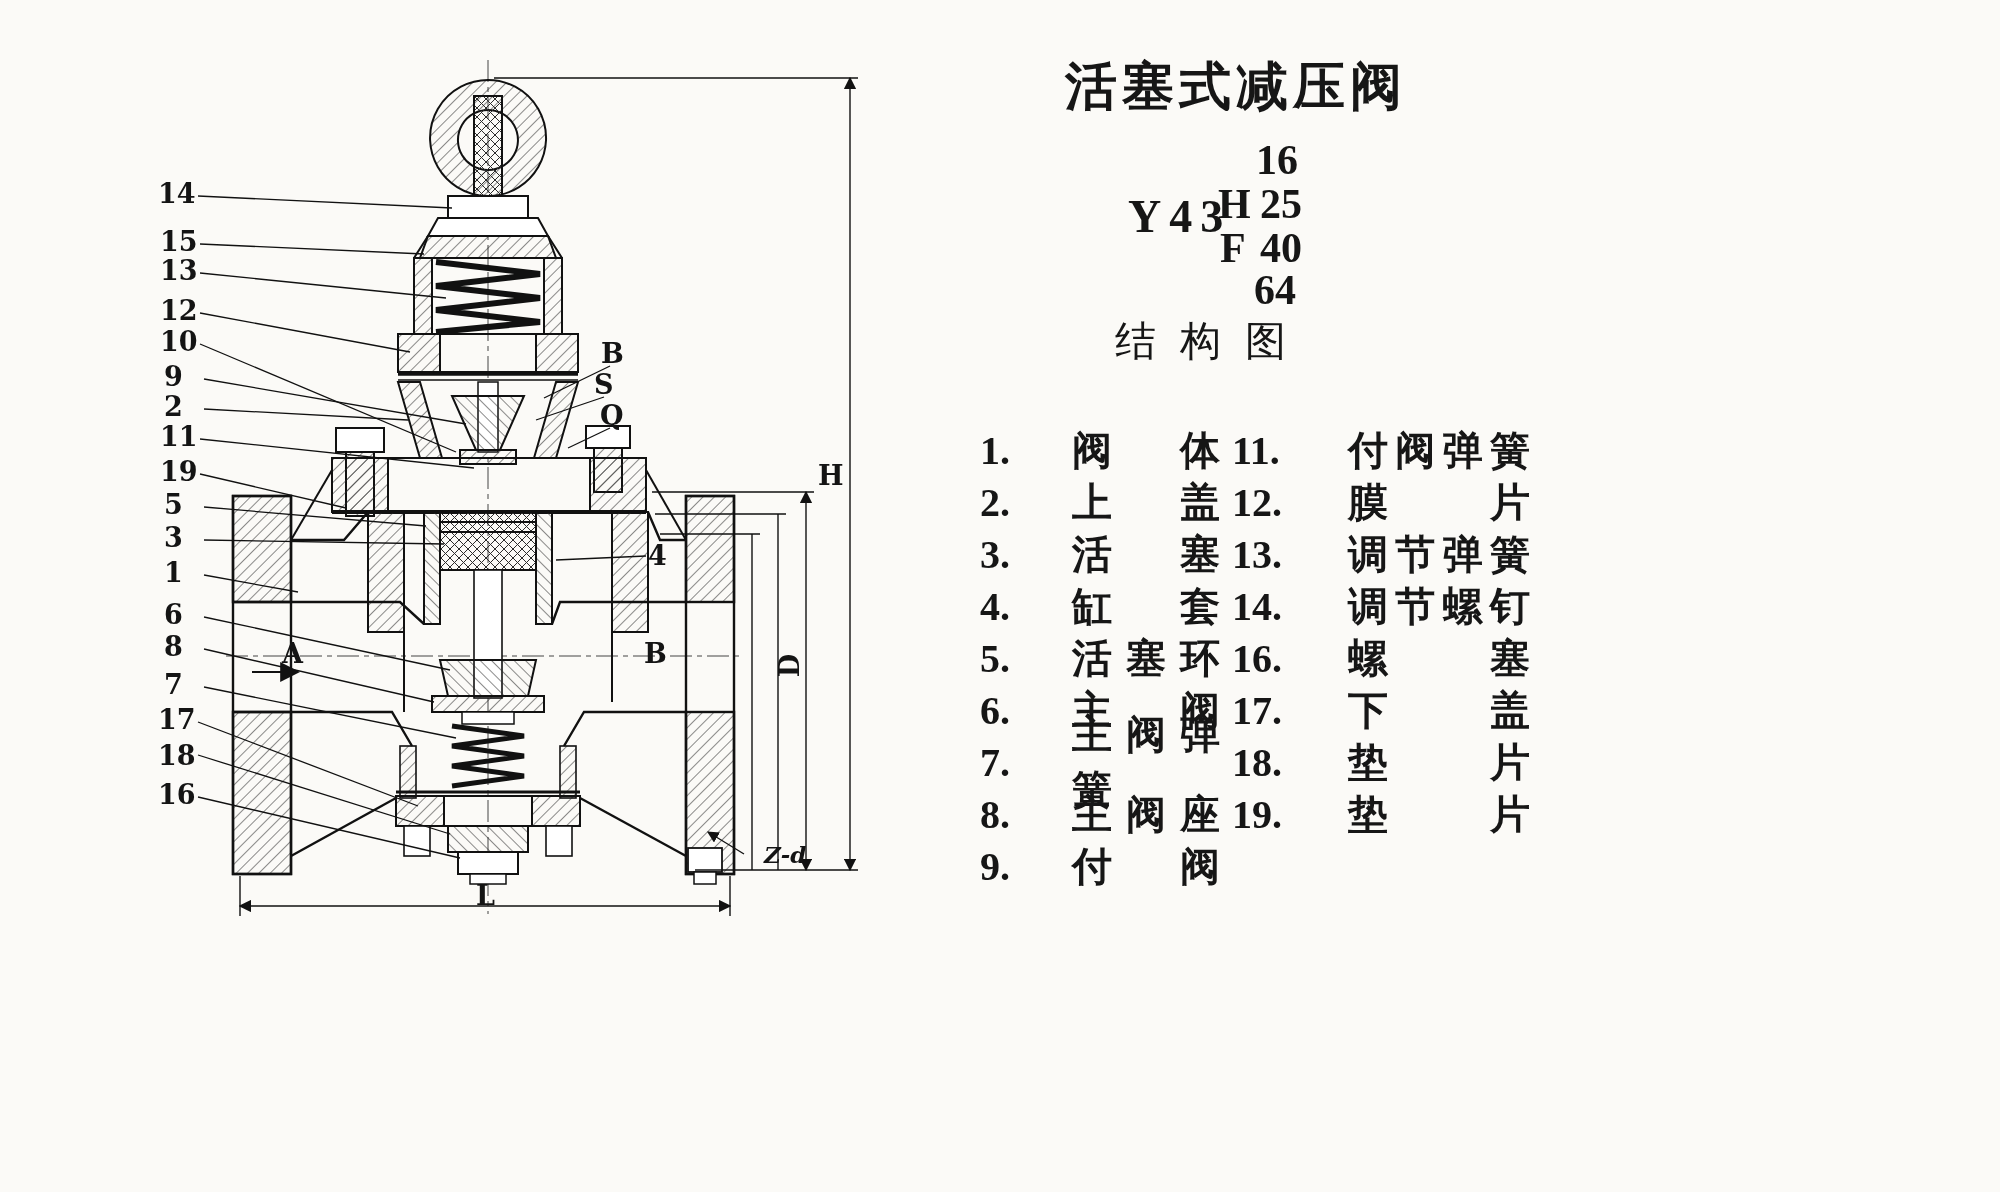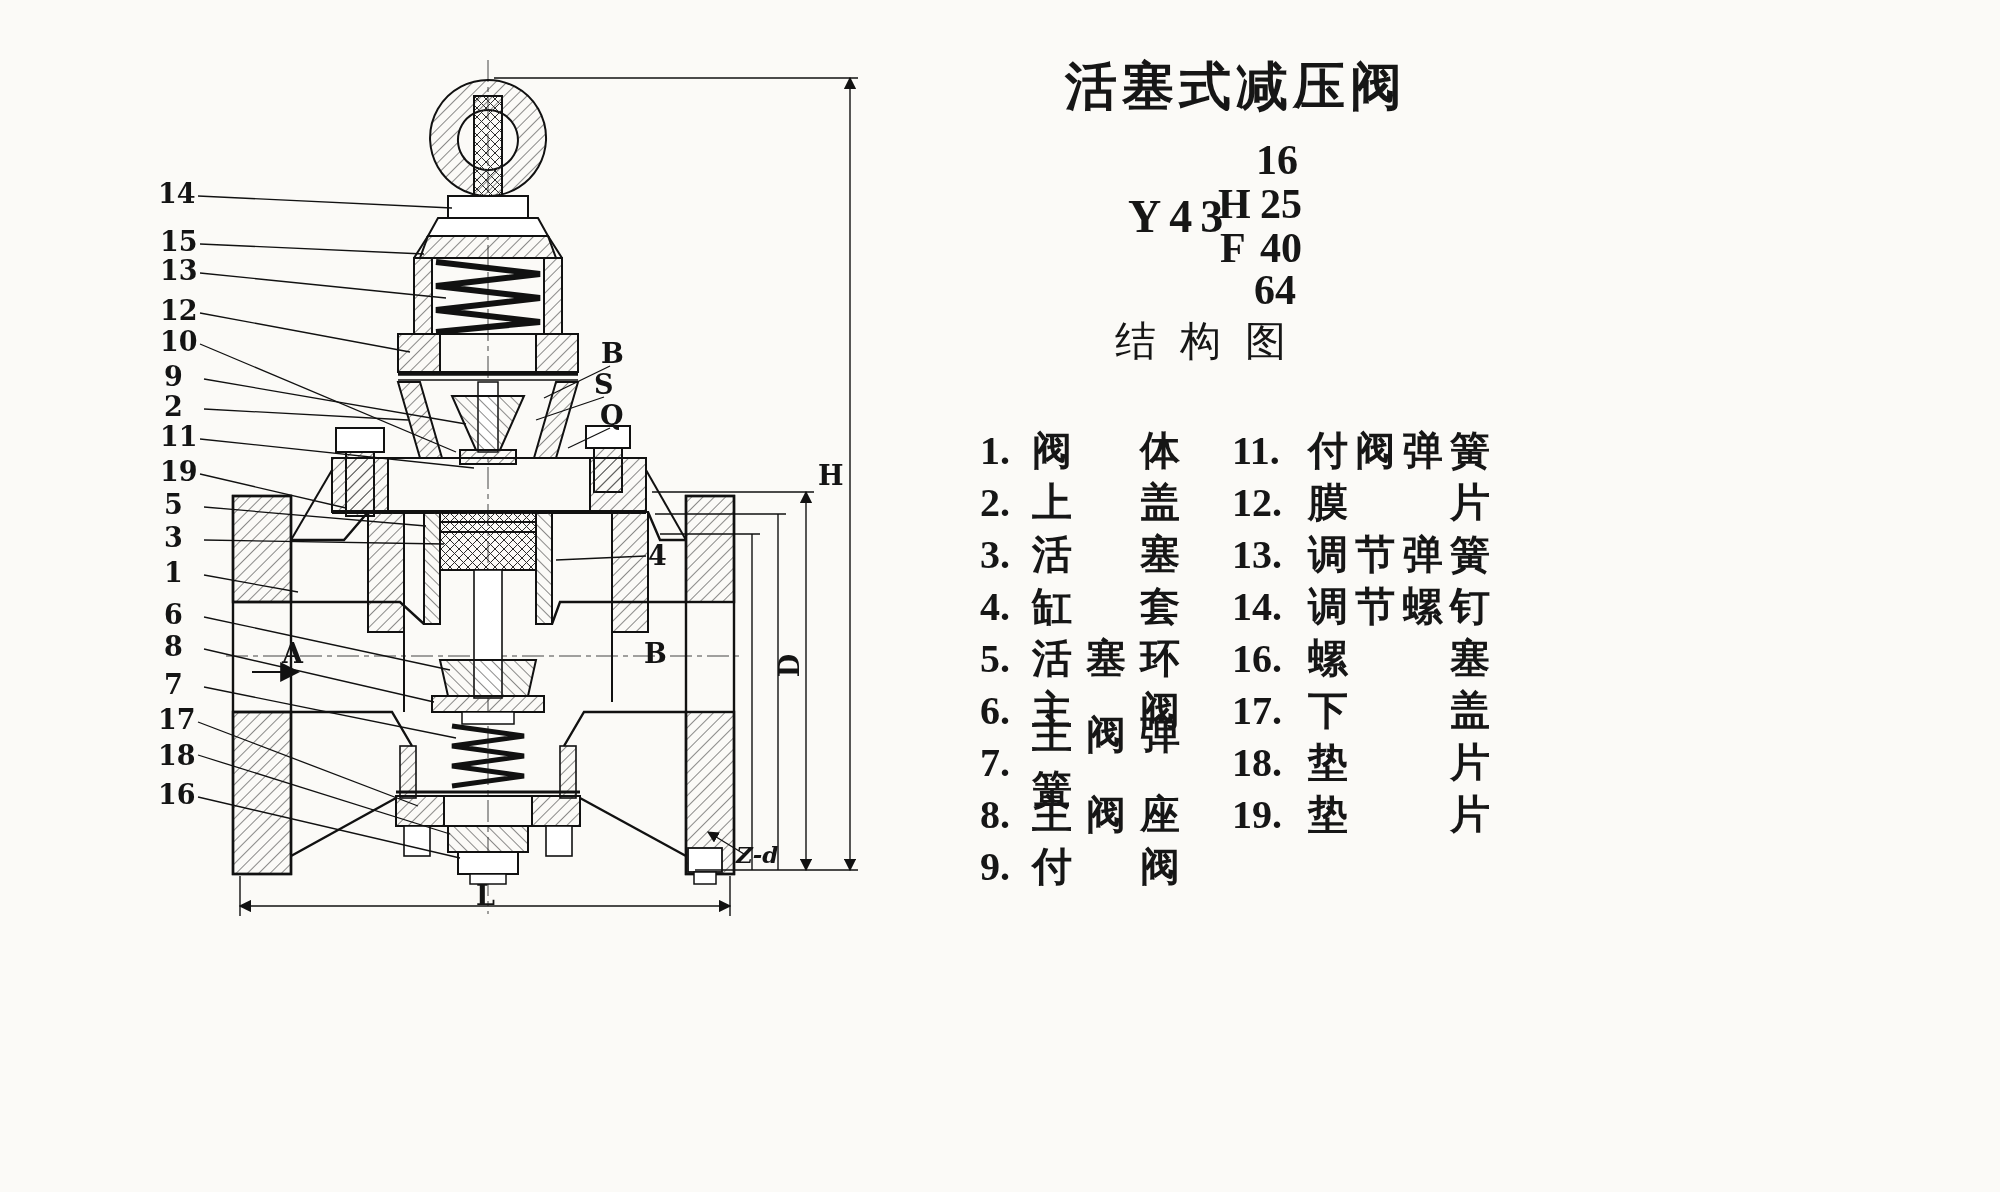--- a/index.html
+++ b/index.html
@@ -1,32 +1,32 @@
 <!DOCTYPE html>
 <html><head>
 <meta charset="utf-8">
 <style>
   html,body{margin:0;padding:0;background:#e8e8e6;}
   #app{position:relative;width:2000px;height:1192px;background:#fbfaf7;overflow:hidden;
        font-family:"Liberation Serif", serif;color:#161616;}
   svg{position:absolute;left:0;top:0;}
   .lbl{position:absolute;font:700 27px "DejaVu Serif", serif;color:#141414;line-height:1;white-space:nowrap;}
-  .lbl.small{font-size:23px;font-style:italic;}
+  .lbl.small{font-size:23px;font-style:italic;margin-left:28px;}
   .rot{transform:rotate(-90deg);transform-origin:center;}
   .title{position:absolute;left:1065px;top:52px;font-size:52px;font-weight:900;letter-spacing:5px;white-space:nowrap;}
   .mod{position:absolute;font-weight:900;white-space:nowrap;}
   .subtitle{position:absolute;left:1115px;top:314px;font-size:41px;font-weight:400;letter-spacing:24px;white-space:nowrap;}
   .plist{position:absolute;top:424px;}
   .plist.left{left:980px;}
   .plist.right{left:1232px;}
   .prow{height:52px;display:flex;align-items:center;font-size:40px;font-weight:900;}
   .pnum{display:inline-block;}
   .plist.left .pnum{width:52px;}
   .plist.right .pnum{width:76px;}
-  .pname{display:inline-block;text-align:justify;text-align-last:justify;}
+  .pname{display:inline-block;text-align:justify;text-align-last:justify;margin-left:40px;}
   .plist.left .pname{width:148px;}
   .plist.right .pname{width:182px;}
 </style>
 </head>
 <body>
 
 <div id="app">
 
   <svg width="900" height="1192" viewBox="0 0 900 1192">
     <defs>

